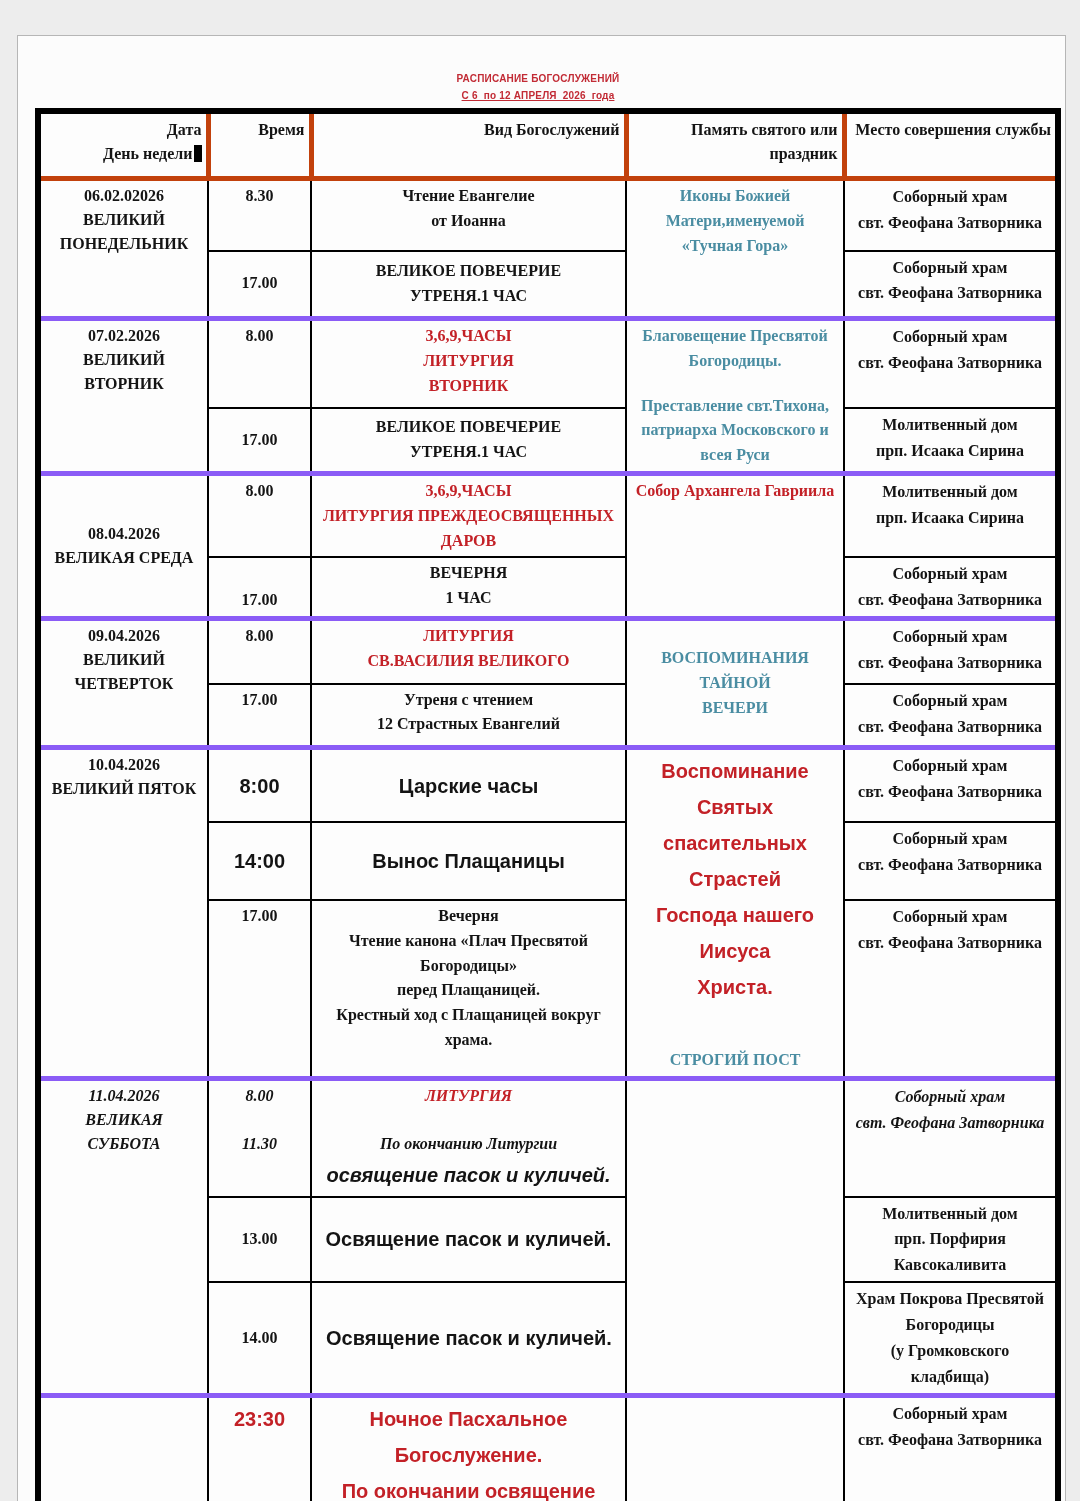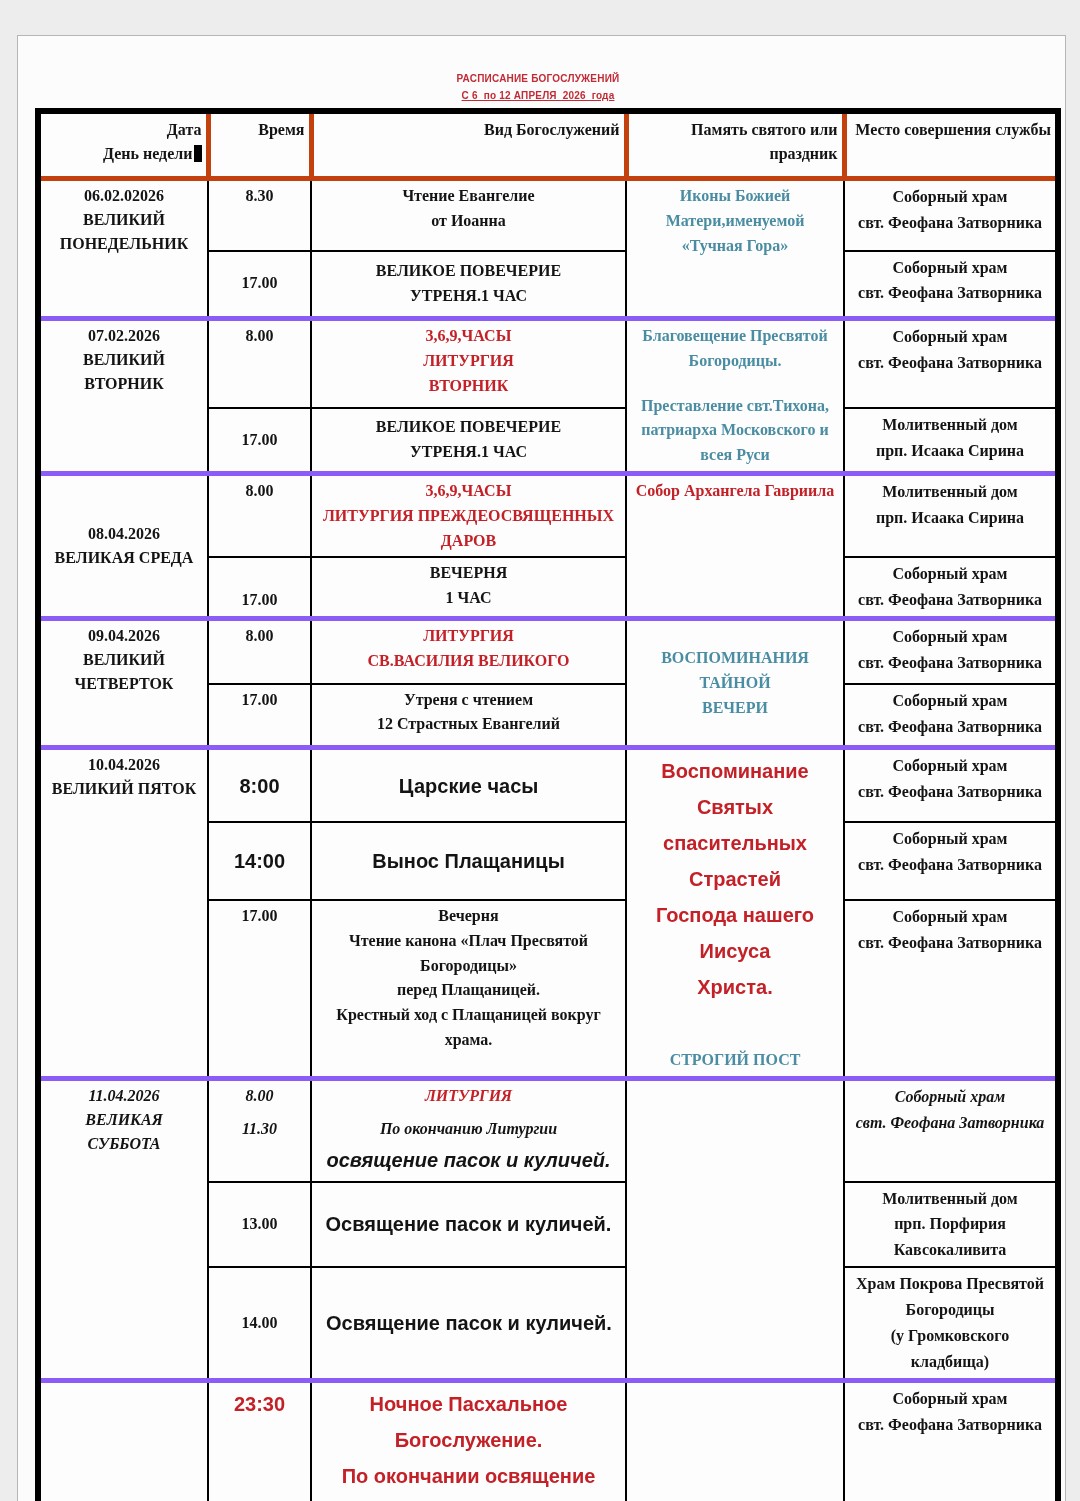--- a/index.html
+++ b/index.html
@@ -61,21 +61,21 @@
   }
   td.place .ln{line-height:1.62;}
   td.date .ln{line-height:1.5;}
   .sans{
     font-family:"Liberation Sans","DejaVu Sans",sans-serif;
     font-size:20px;line-height:1.8;
   }
   .c-r{color:var(--red,#c32127);}
   .c-t{color:var(--teal,#4a8da2);}
   .g1{margin-top:20px;}
-  .g2{margin-top:8px;}
+  .g2{margin-top:23px;}
   .g3{margin-top:43px;}
   .a-left{text-align:left;padding-left:8px;}
   .cursor{
     display:inline-block;width:8px;height:17px;background:#000;
     vertical-align:-3px;margin-left:1px;
   }
 </style>
 </head>
 <body>
 

